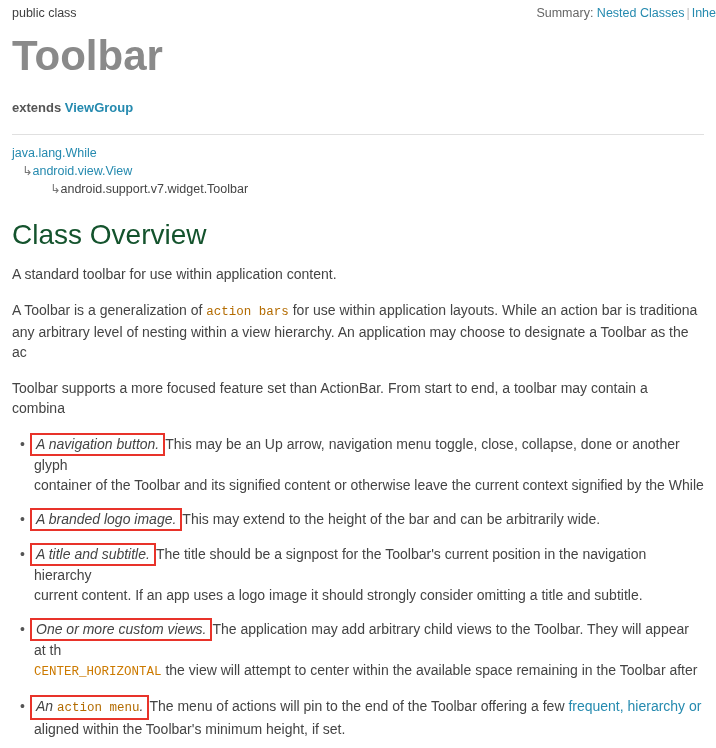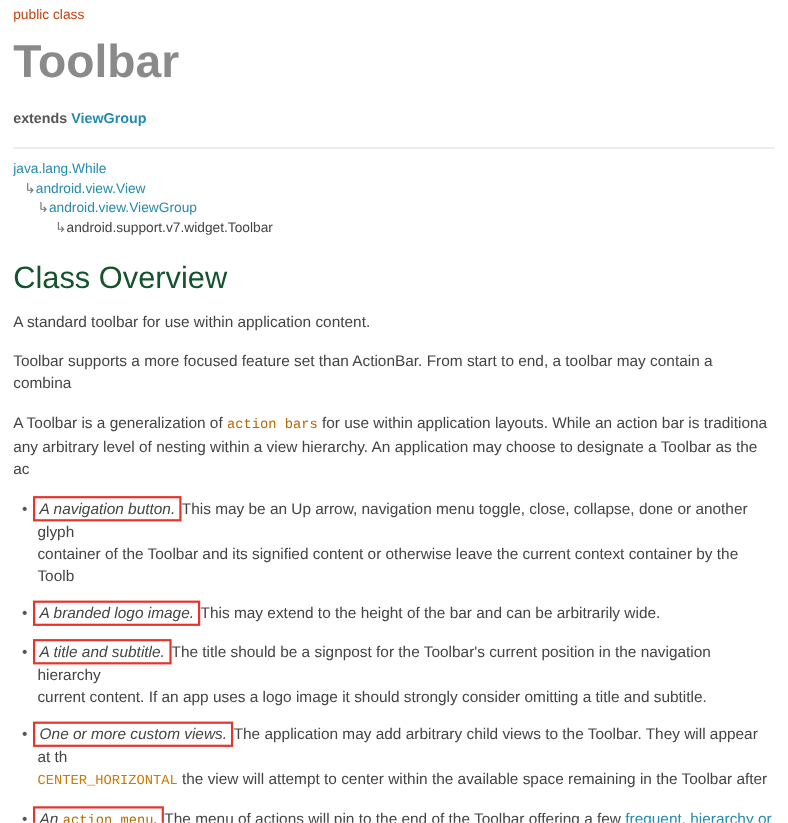--- a/index.html
+++ b/index.html
@@ -25,21 +25,21 @@
   }
   
   .topline {
     position: relative;
     height: 26px;
     padding-top: 6px;
     box-sizing: border-box;
   }
   .kicker {
     font-size: 12.5px;
-    color: #c2410c;
+    color: #404040;
     line-height: 14px;
   }
   .summary {
     position: absolute;
     right: -12px;
     top: 6px;
     font-size: 12.5px;
     color: #666666;
     white-space: nowrap;
     line-height: 14px;
@@ -159,63 +159,64 @@
   }
   .indentline { display: block; }
 </style>
 </head>
 <body>
 
 <div class="page">
 
   <div class="topline">
     <div class="kicker">public class</div>
+    <div class="summary">
+      <span class="lbl">Summary:</span>
+      <a class="link">Nested Classes</a><span class="sep">|</span><a class="link">Inhe</a>
+    </div>
   </div>
 
   <h1 class="title">Toolbar</h1>
 
   <div class="extends">
     <span>extends</span>
     <a class="link">ViewGroup</a>
   </div>
 
   <hr class="rule">
 
   <div class="tree">
     <div class="row">
       <a class="link">java.lang.While</a>
     </div>
     <div class="row lvl1">
       <span class="hook">↳</span><a class="link">android.view.View</a>
     </div>
-    <div class="row lvl2">
-      <span class="hook">↳</span><a class="link">android.view.ViewGroup</a>
-    </div>
     <div class="row lvl3">
       <span class="hook">↳</span><span class="plain">android.support.v7.widget.Toolbar</span>
     </div>
   </div>
 
   <h2 class="section">Class Overview</h2>
 
   <p class="para">A standard toolbar for use within application content.</p>
-
-  <p class="para">Toolbar supports a more focused feature set than ActionBar. From start to end, a toolbar may contain a combina</p>
 
   <p class="para">
     <span>A Toolbar is a generalization of</span>
     <code class="inline">action bars</code>
     <span>for use within application layouts. While an action bar is traditiona</span>
     <span class="indentline">any arbitrary level of nesting within a view hierarchy. An application may choose to designate a Toolbar as the ac</span>
   </p>
 
+  <p class="para">Toolbar supports a more focused feature set than ActionBar. From start to end, a toolbar may contain a combina</p>
+
   <ul class="features">
     <li>
       <span class="hl">A navigation button.</span><span>This may be an Up arrow, navigation menu toggle, close, collapse, done or another glyph</span>
-      <span class="indentline">container of the Toolbar and its signified content or otherwise leave the current context container by the Toolb</span>
+      <span class="indentline">container of the Toolbar and its signified content or otherwise leave the current context signified by the While</span>
     </li>
     <li>
       <span class="hl">A branded logo image.</span><span>This may extend to the height of the bar and can be arbitrarily wide.</span>
     </li>
     <li>
       <span class="hl">A title and subtitle.</span><span>The title should be a signpost for the Toolbar's current position in the navigation hierarchy</span>
       <span class="indentline">current content. If an app uses a logo image it should strongly consider omitting a title and subtitle.</span>
     </li>
     <li>
       <span class="hl">One or more custom views.</span><span>The application may add arbitrary child views to the Toolbar. They will appear at th</span>

